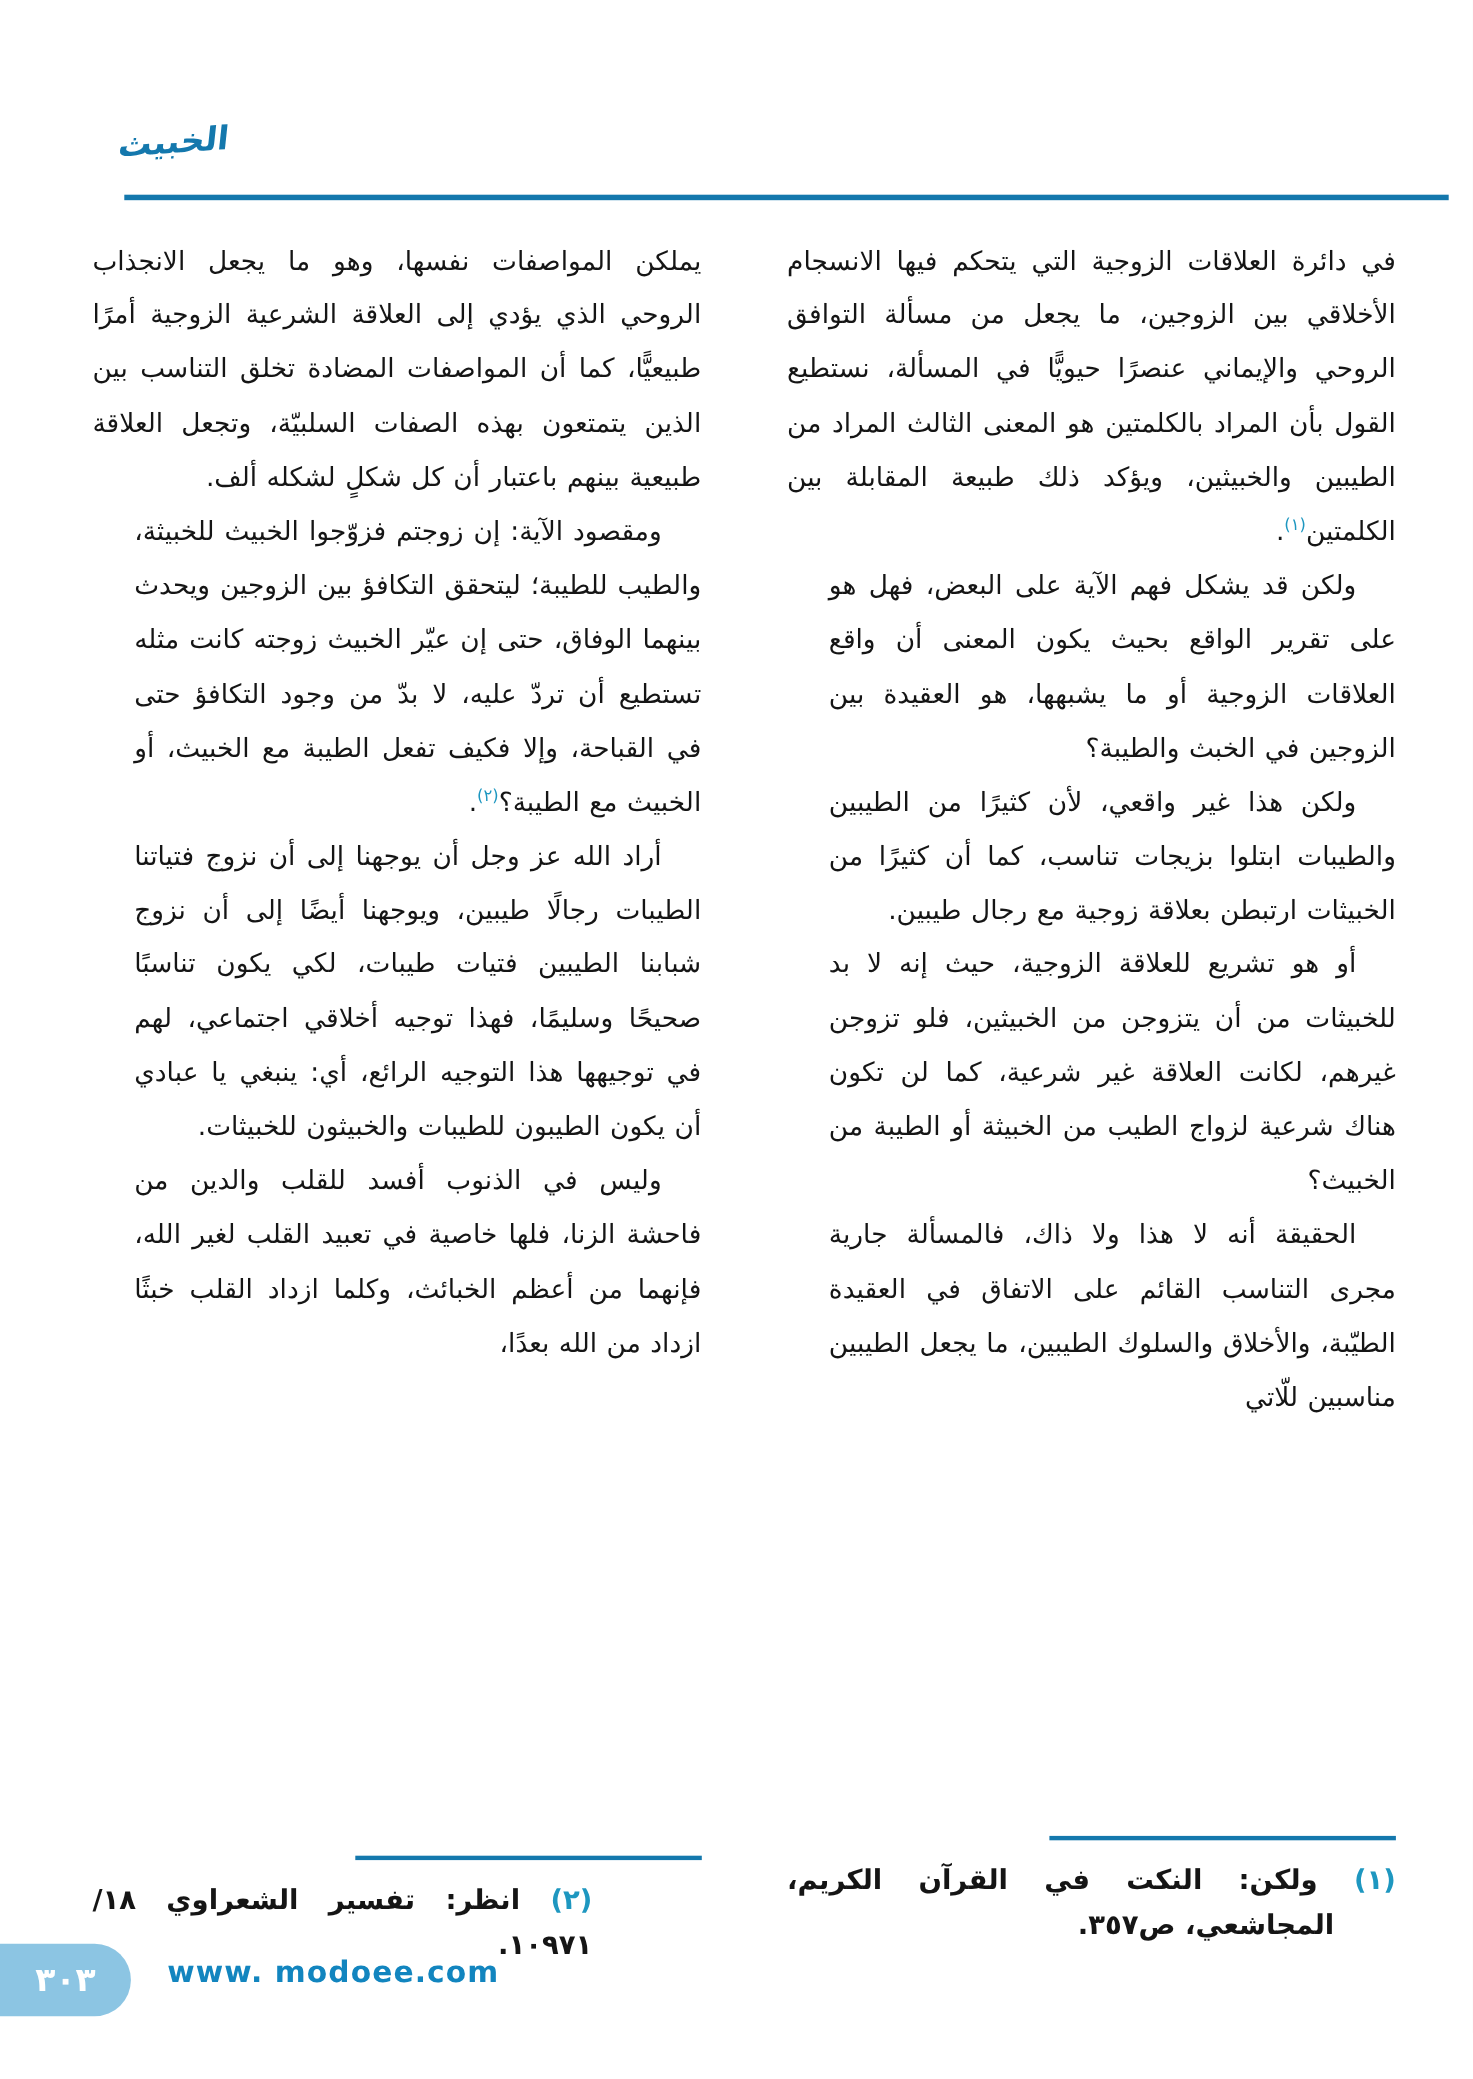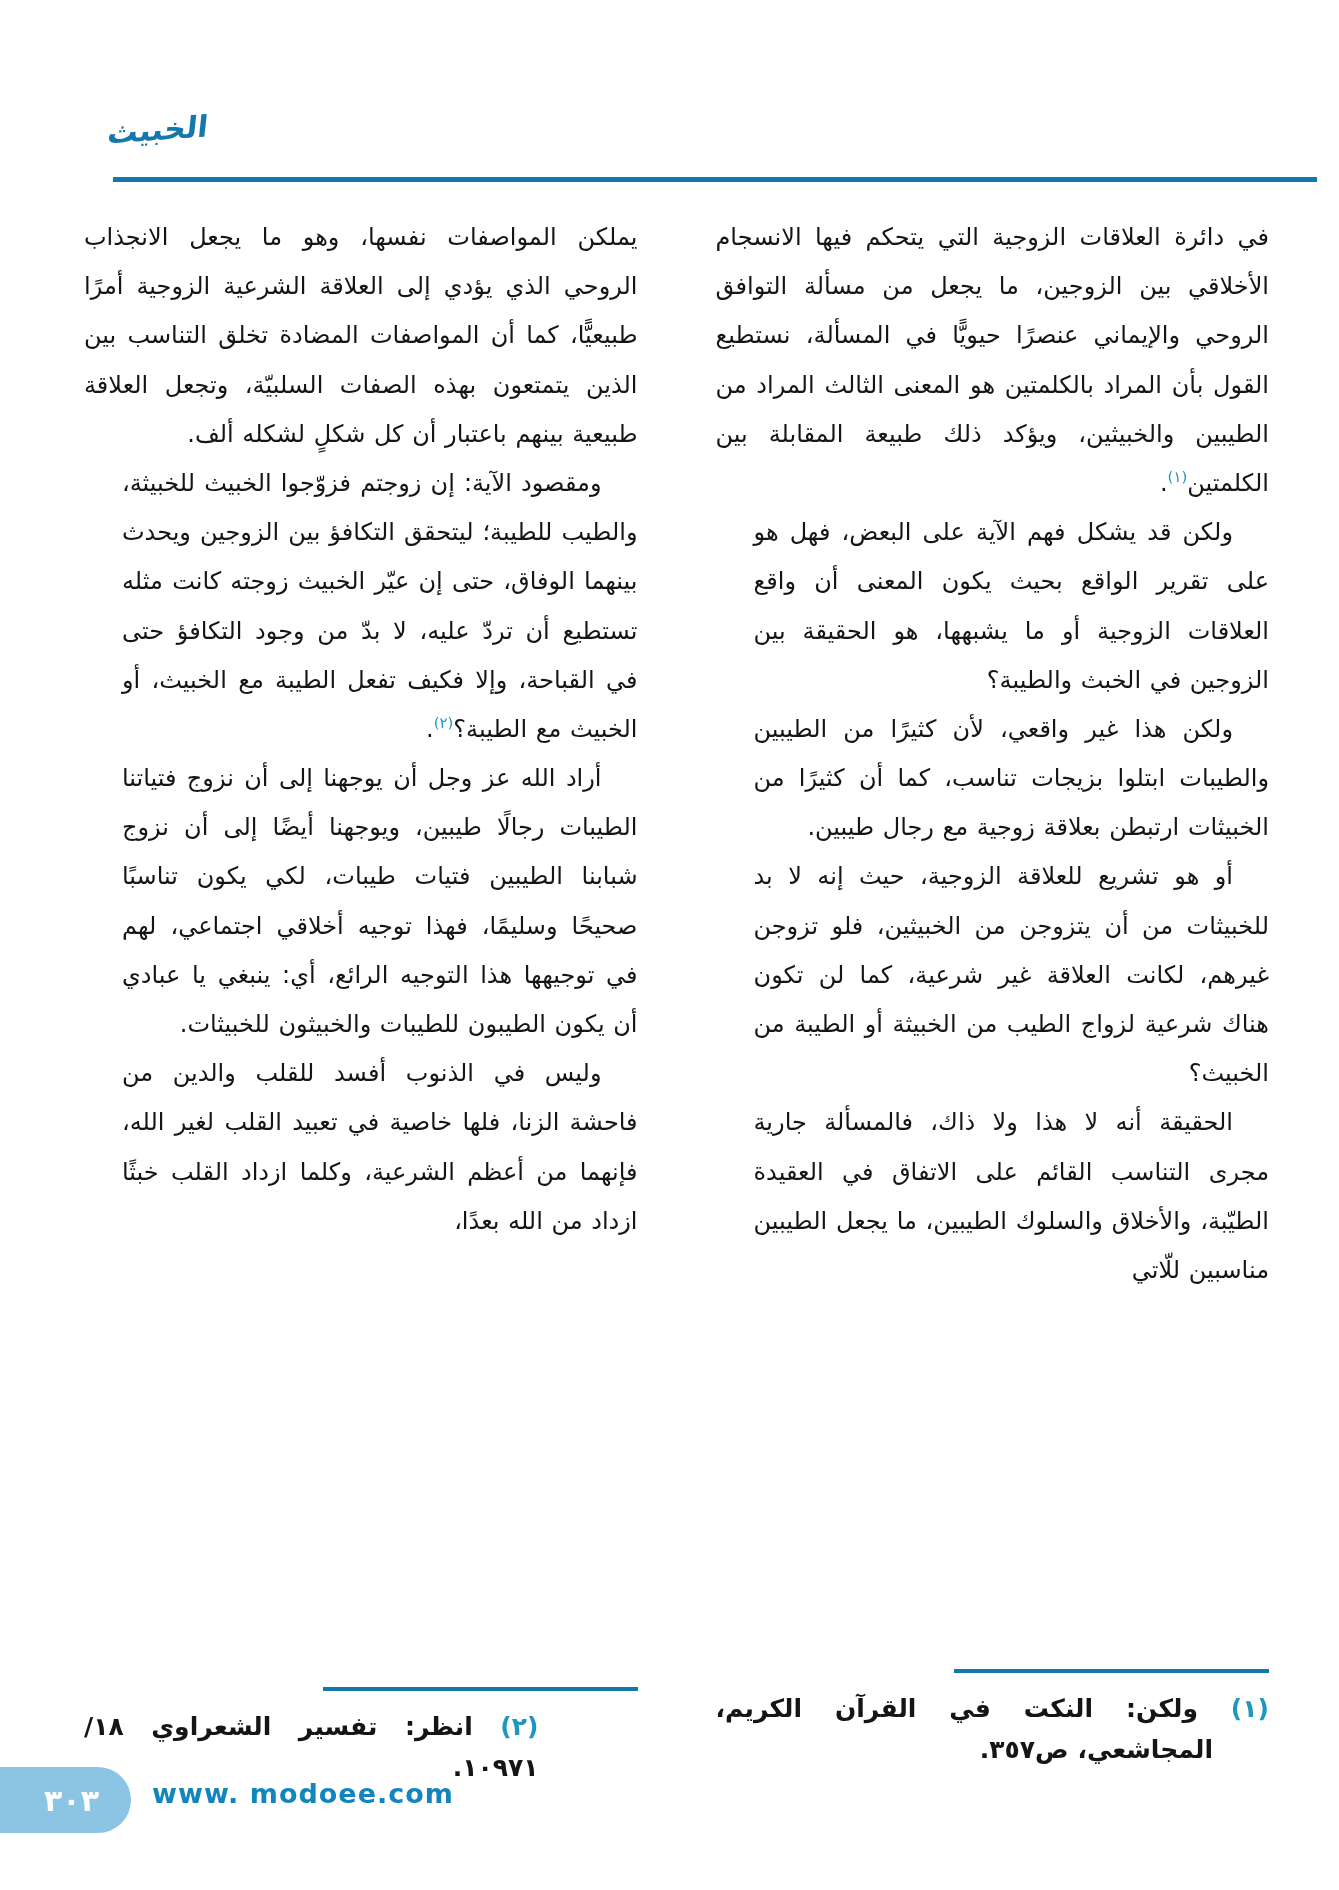--- a/index.html
+++ b/index.html
@@ -61,21 +61,21 @@
   .col-right .ftext{padding-right:56px;text-indent:-56px;}
   .col-left .ftext{margin-right:99px;}
   .fmark{color:var(--fmark,#1e97c0);}
   .badge{
     position:absolute;left:0;top:1767px;
     width:119px;height:66px;
     background:var(--badge,#8cc5e3);
     border-radius:0 33px 33px 0;
     display:flex;align-items:center;justify-content:center;
     color:var(--badgeText,#ffffff);
-    font-size:30px;font-weight:700;padding-left:12px;
+    font-size:30px;font-weight:700;
   }
   .site-url{
     position:absolute;left:152px;top:1778px;
     font-size:27px;font-weight:700;
     color:var(--url,#1285bf);
     direction:ltr;letter-spacing:1px;
     white-space:nowrap;
   }
 </style>
 </head>
@@ -83,36 +83,36 @@
 
 <div class="page" style="--accent: #1478ad; --fmark: #1e97c0; --badge: #8cc5e3; --badgeText: #ffffff; --url: #1285bf; --text: #151515;">
 
   <div class="hdr-title">الخبيث</div>
   <div class="hdr-rule"></div>
 
   <div class="cols">
 
     <div class="col col-right">
       <p class="para"><span>في دائرة العلاقات الزوجية التي يتحكم فيها الانسجام الأخلاقي بين الزوجين، ما يجعل من مسألة التوافق الروحي والإيماني عنصرًا حيويًّا في المسألة، نستطيع القول بأن المراد بالكلمتين هو المعنى الثالث المراد من الطيبين والخبيثين، ويؤكد ذلك طبيعة المقابلة بين الكلمتين</span><sup class="fref">(١)</sup><span>.</span></p>
-      <p class="para indent"><span>ولكن قد يشكل فهم الآية على البعض، فهل هو على تقرير الواقع بحيث يكون المعنى أن واقع العلاقات الزوجية أو ما يشبهها، هو الحقيقة بين الزوجين في الخبث والطيبة؟</span></p>
+      <p class="para indent"><span>ولكن قد يشكل فهم الآية على البعض، فهل هو على تقرير الواقع بحيث يكون المعنى أن واقع العلاقات الزوجية أو ما يشبهها، هو العقيدة بين الزوجين في الخبث والطيبة؟</span></p>
       <p class="para indent"><span>ولكن هذا غير واقعي، لأن كثيرًا من الطيبين والطيبات ابتلوا بزيجات تناسب، كما أن كثيرًا من الخبيثات ارتبطن بعلاقة زوجية مع رجال طيبين.</span></p>
       <p class="para indent"><span>أو هو تشريع للعلاقة الزوجية، حيث إنه لا بد للخبيثات من أن يتزوجن من الخبيثين، فلو تزوجن غيرهم، لكانت العلاقة غير شرعية، كما لن تكون هناك شرعية لزواج الطيب من الخبيثة أو الطيبة من الخبيث؟</span></p>
       <p class="para indent"><span>الحقيقة أنه لا هذا ولا ذاك، فالمسألة جارية مجرى التناسب القائم على الاتفاق في العقيدة الطيّبة، والأخلاق والسلوك الطيبين، ما يجعل الطيبين مناسبين للّاتي</span></p>
 
       <div class="footnote">
         <div class="frule"></div>
         <p class="ftext"><span class="fmark">(١)</span> <span>ولكن: النكت في القرآن الكريم، المجاشعي، ص٣٥٧.</span></p>
       </div>
     </div>
 
     <div class="col col-left">
       <p class="para"><span>يملكن المواصفات نفسها، وهو ما يجعل الانجذاب الروحي الذي يؤدي إلى العلاقة الشرعية الزوجية أمرًا طبيعيًّا، كما أن المواصفات المضادة تخلق التناسب بين الذين يتمتعون بهذه الصفات السلبيّة، وتجعل العلاقة طبيعية بينهم باعتبار أن كل شكلٍ لشكله ألف.</span></p>
       <p class="para indent"><span>ومقصود الآية: إن زوجتم فزوّجوا الخبيث للخبيثة، والطيب للطيبة؛ ليتحقق التكافؤ بين الزوجين ويحدث بينهما الوفاق، حتى إن عيّر الخبيث زوجته كانت مثله تستطيع أن تردّ عليه، لا بدّ من وجود التكافؤ حتى في القباحة، وإلا فكيف تفعل الطيبة مع الخبيث، أو الخبيث مع الطيبة؟</span><sup class="fref">(٢)</sup><span>.</span></p>
       <p class="para indent"><span>أراد الله عز وجل أن يوجهنا إلى أن نزوج فتياتنا الطيبات رجالًا طيبين، ويوجهنا أيضًا إلى أن نزوج شبابنا الطيبين فتيات طيبات، لكي يكون تناسبًا صحيحًا وسليمًا، فهذا توجيه أخلاقي اجتماعي، لهم في توجيهها هذا التوجيه الرائع، أي: ينبغي يا عبادي أن يكون الطيبون للطيبات والخبيثون للخبيثات.</span></p>
-      <p class="para indent"><span>وليس في الذنوب أفسد للقلب والدين من فاحشة الزنا، فلها خاصية في تعبيد القلب لغير الله، فإنهما من أعظم الشرعية، وكلما ازداد القلب خبثًا ازداد من الله بعدًا،</span></p>
+      <p class="para indent"><span>وليس في الذنوب أفسد للقلب والدين من فاحشة الزنا، فلها خاصية في تعبيد القلب لغير الله، فإنهما من أعظم الخبائث، وكلما ازداد القلب خبثًا ازداد من الله بعدًا،</span></p>
 
       <div class="footnote">
         <div class="frule"></div>
         <p class="ftext"><span class="fmark">(٢)</span> <span>انظر: تفسير الشعراوي ١٨/ ١٠٩٧١.</span></p>
       </div>
     </div>
 
   </div>
 
   <div class="badge">

